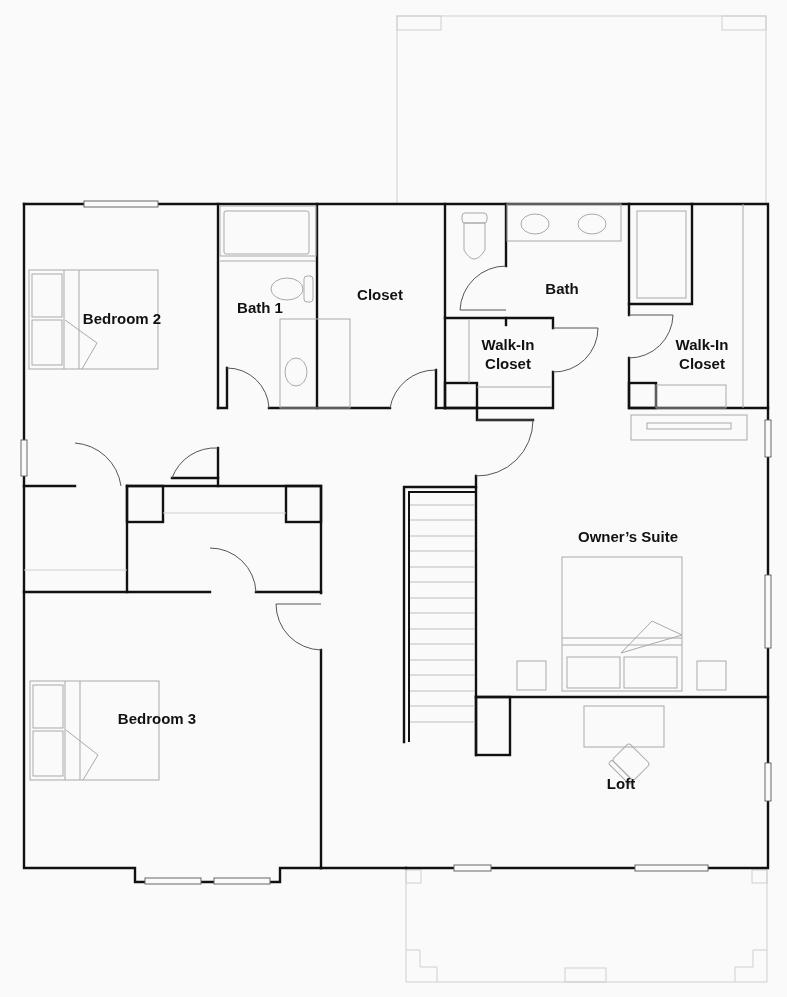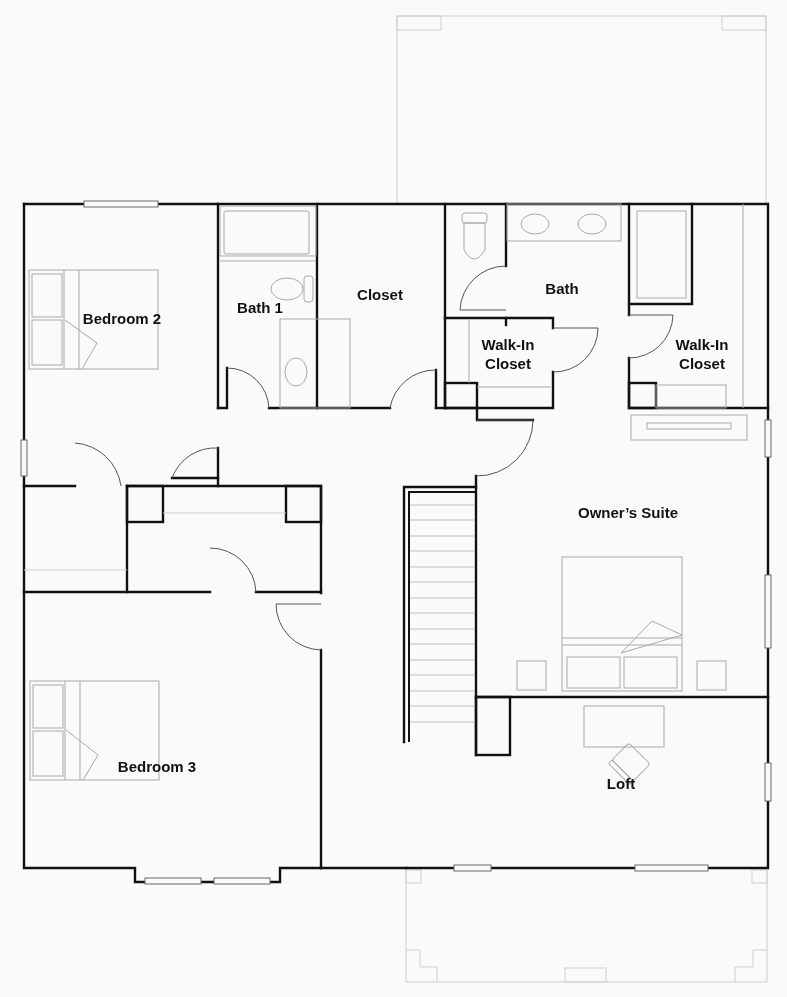--- a/index.html
+++ b/index.html
@@ -206,15 +206,15 @@
 <div class="label" style="left:380px;top:294px;">Closet</div>
 <div class="label" style="left:546px;top:288px;margin-left:16px;">Bath</div>
 <div class="label" style="left:508px;top:354px;">
   <div>Walk-In</div>
   <div>Closet</div>
 </div>
 <div class="label" style="left:702px;top:354px;">
   <div>Walk-In</div>
   <div>Closet</div>
 </div>
-<div class="label" style="left:628px;top:512px;">Owner’s Suite</div>
-<div class="label" style="left:157px;top:718px;margin-top:48px;">Bedroom 3</div>
+<div class="label" style="left:628px;top:536px;">Owner’s Suite</div>
+<div class="label" style="left:157px;top:718px;">Bedroom 3</div>
 <div class="label" style="left:621px;top:783px;text-align:center;">Loft</div>
 
 </body></html>

